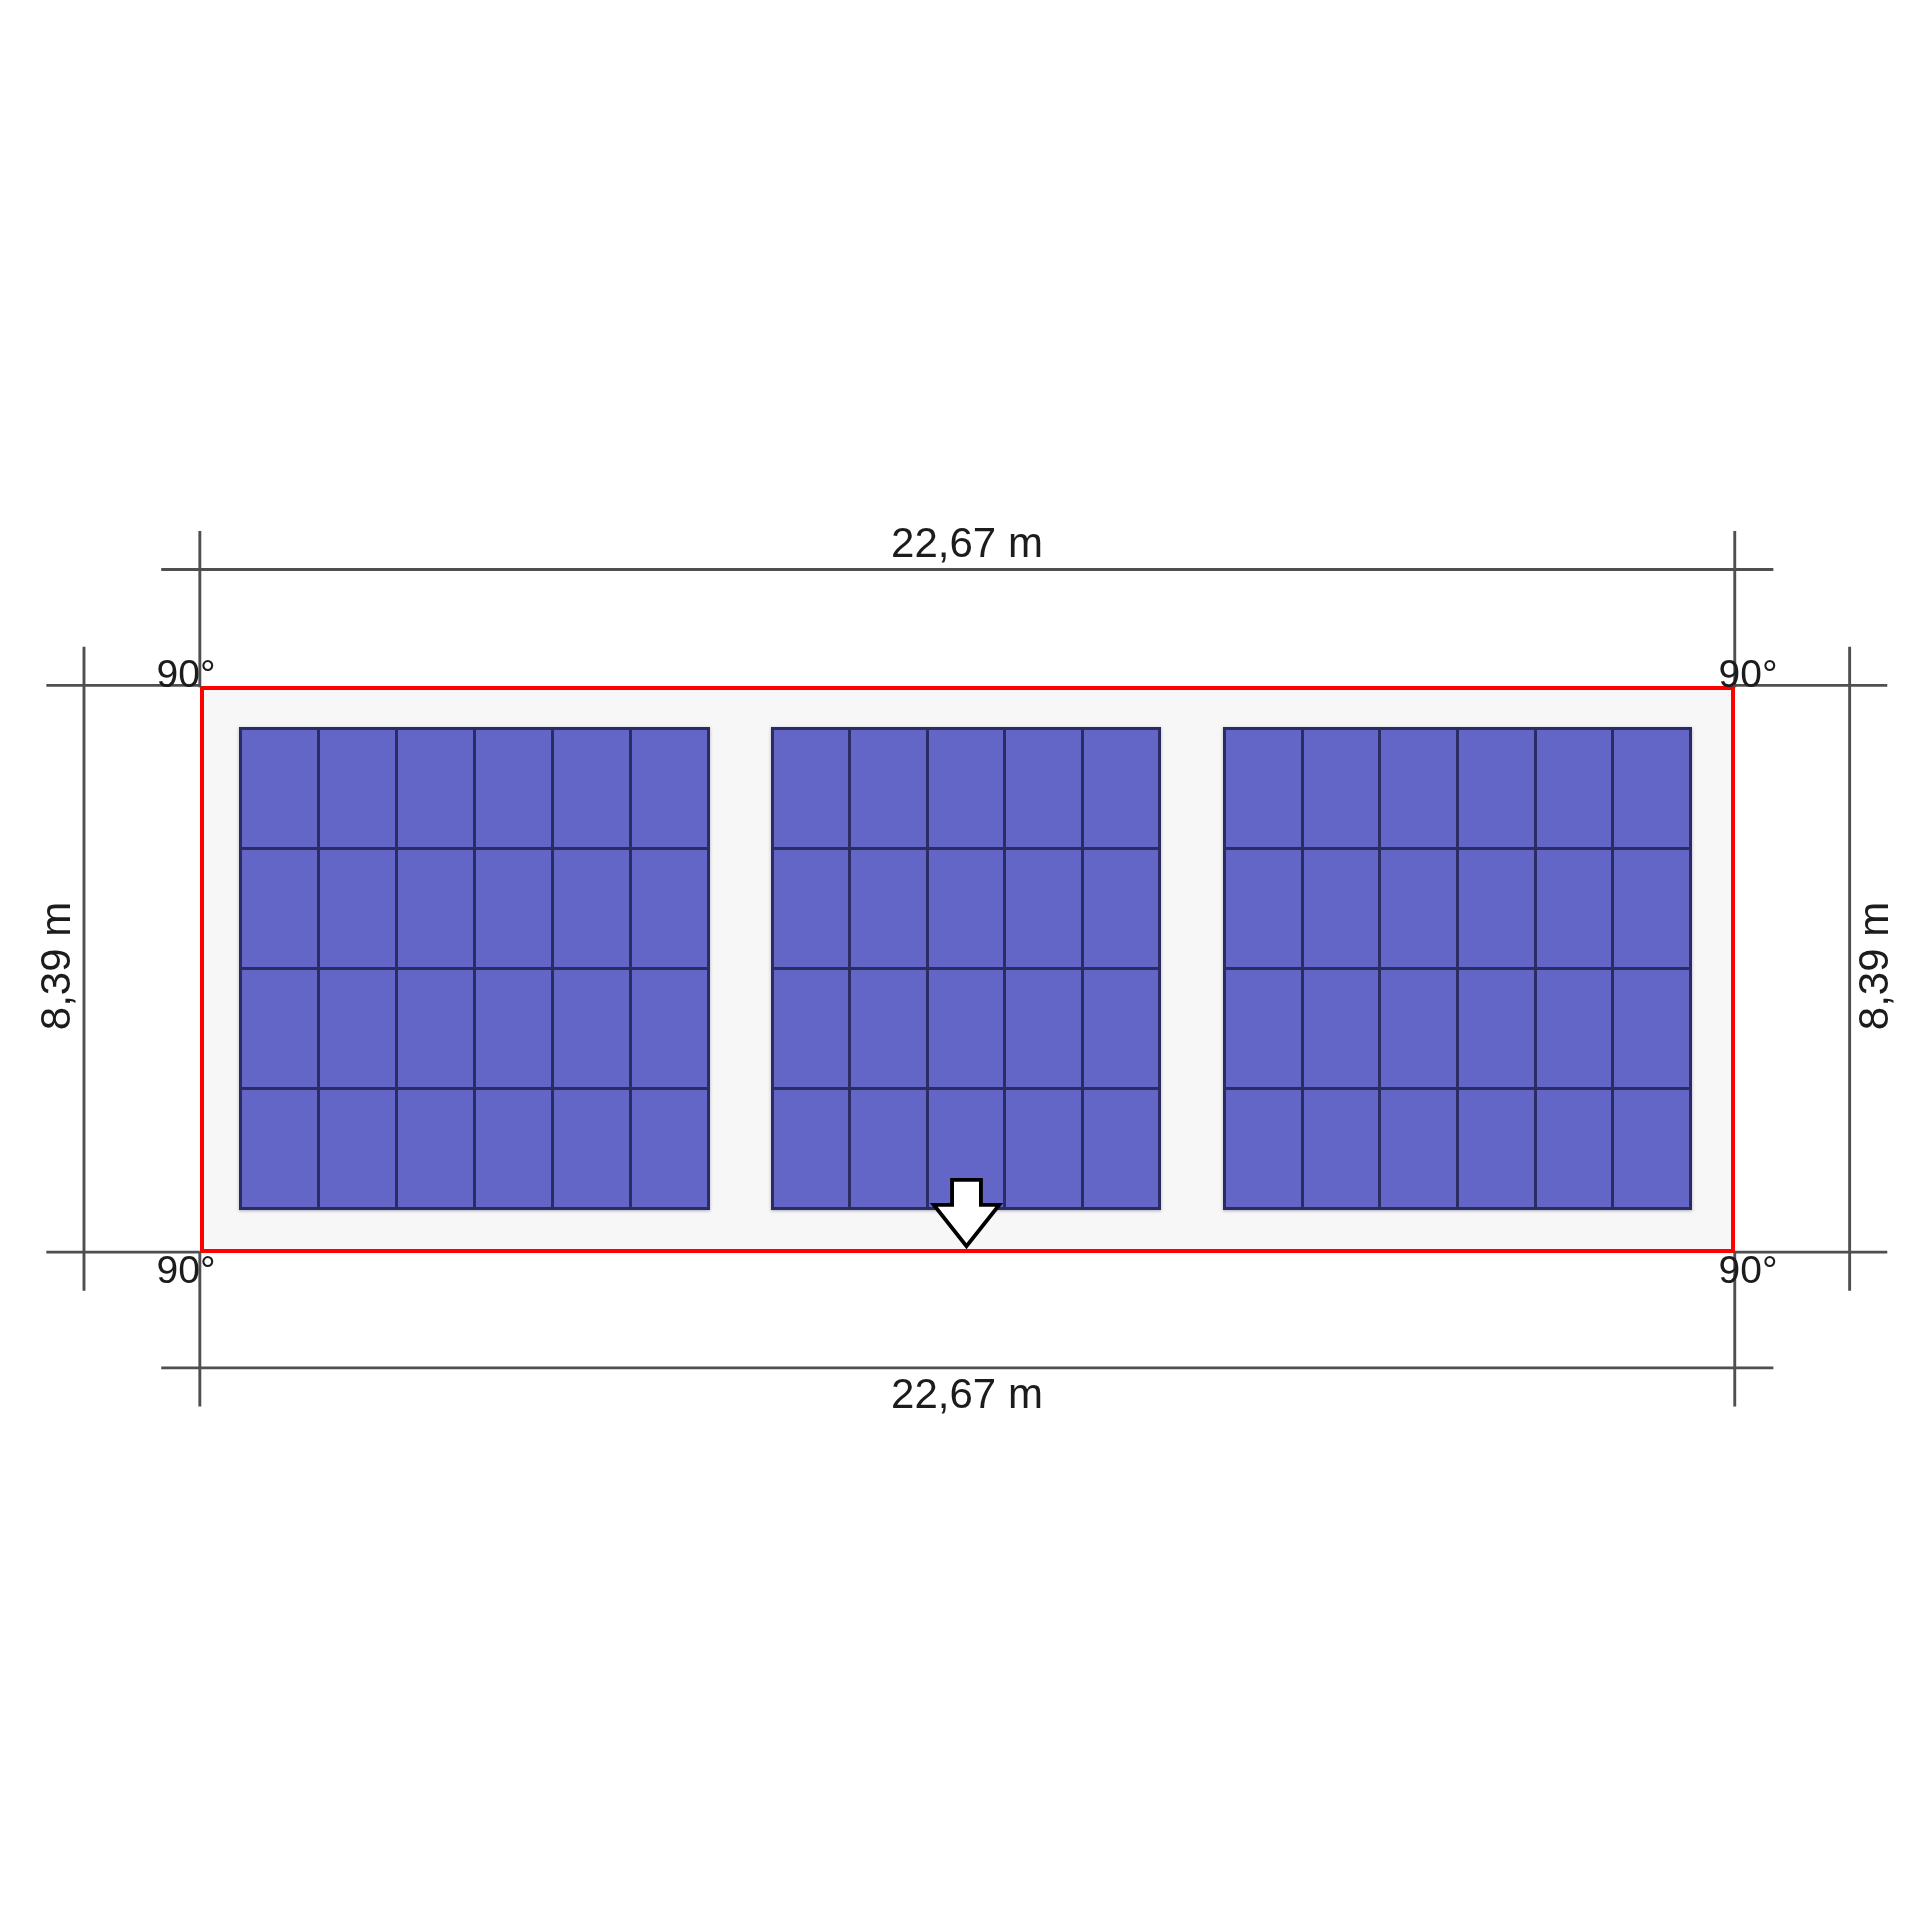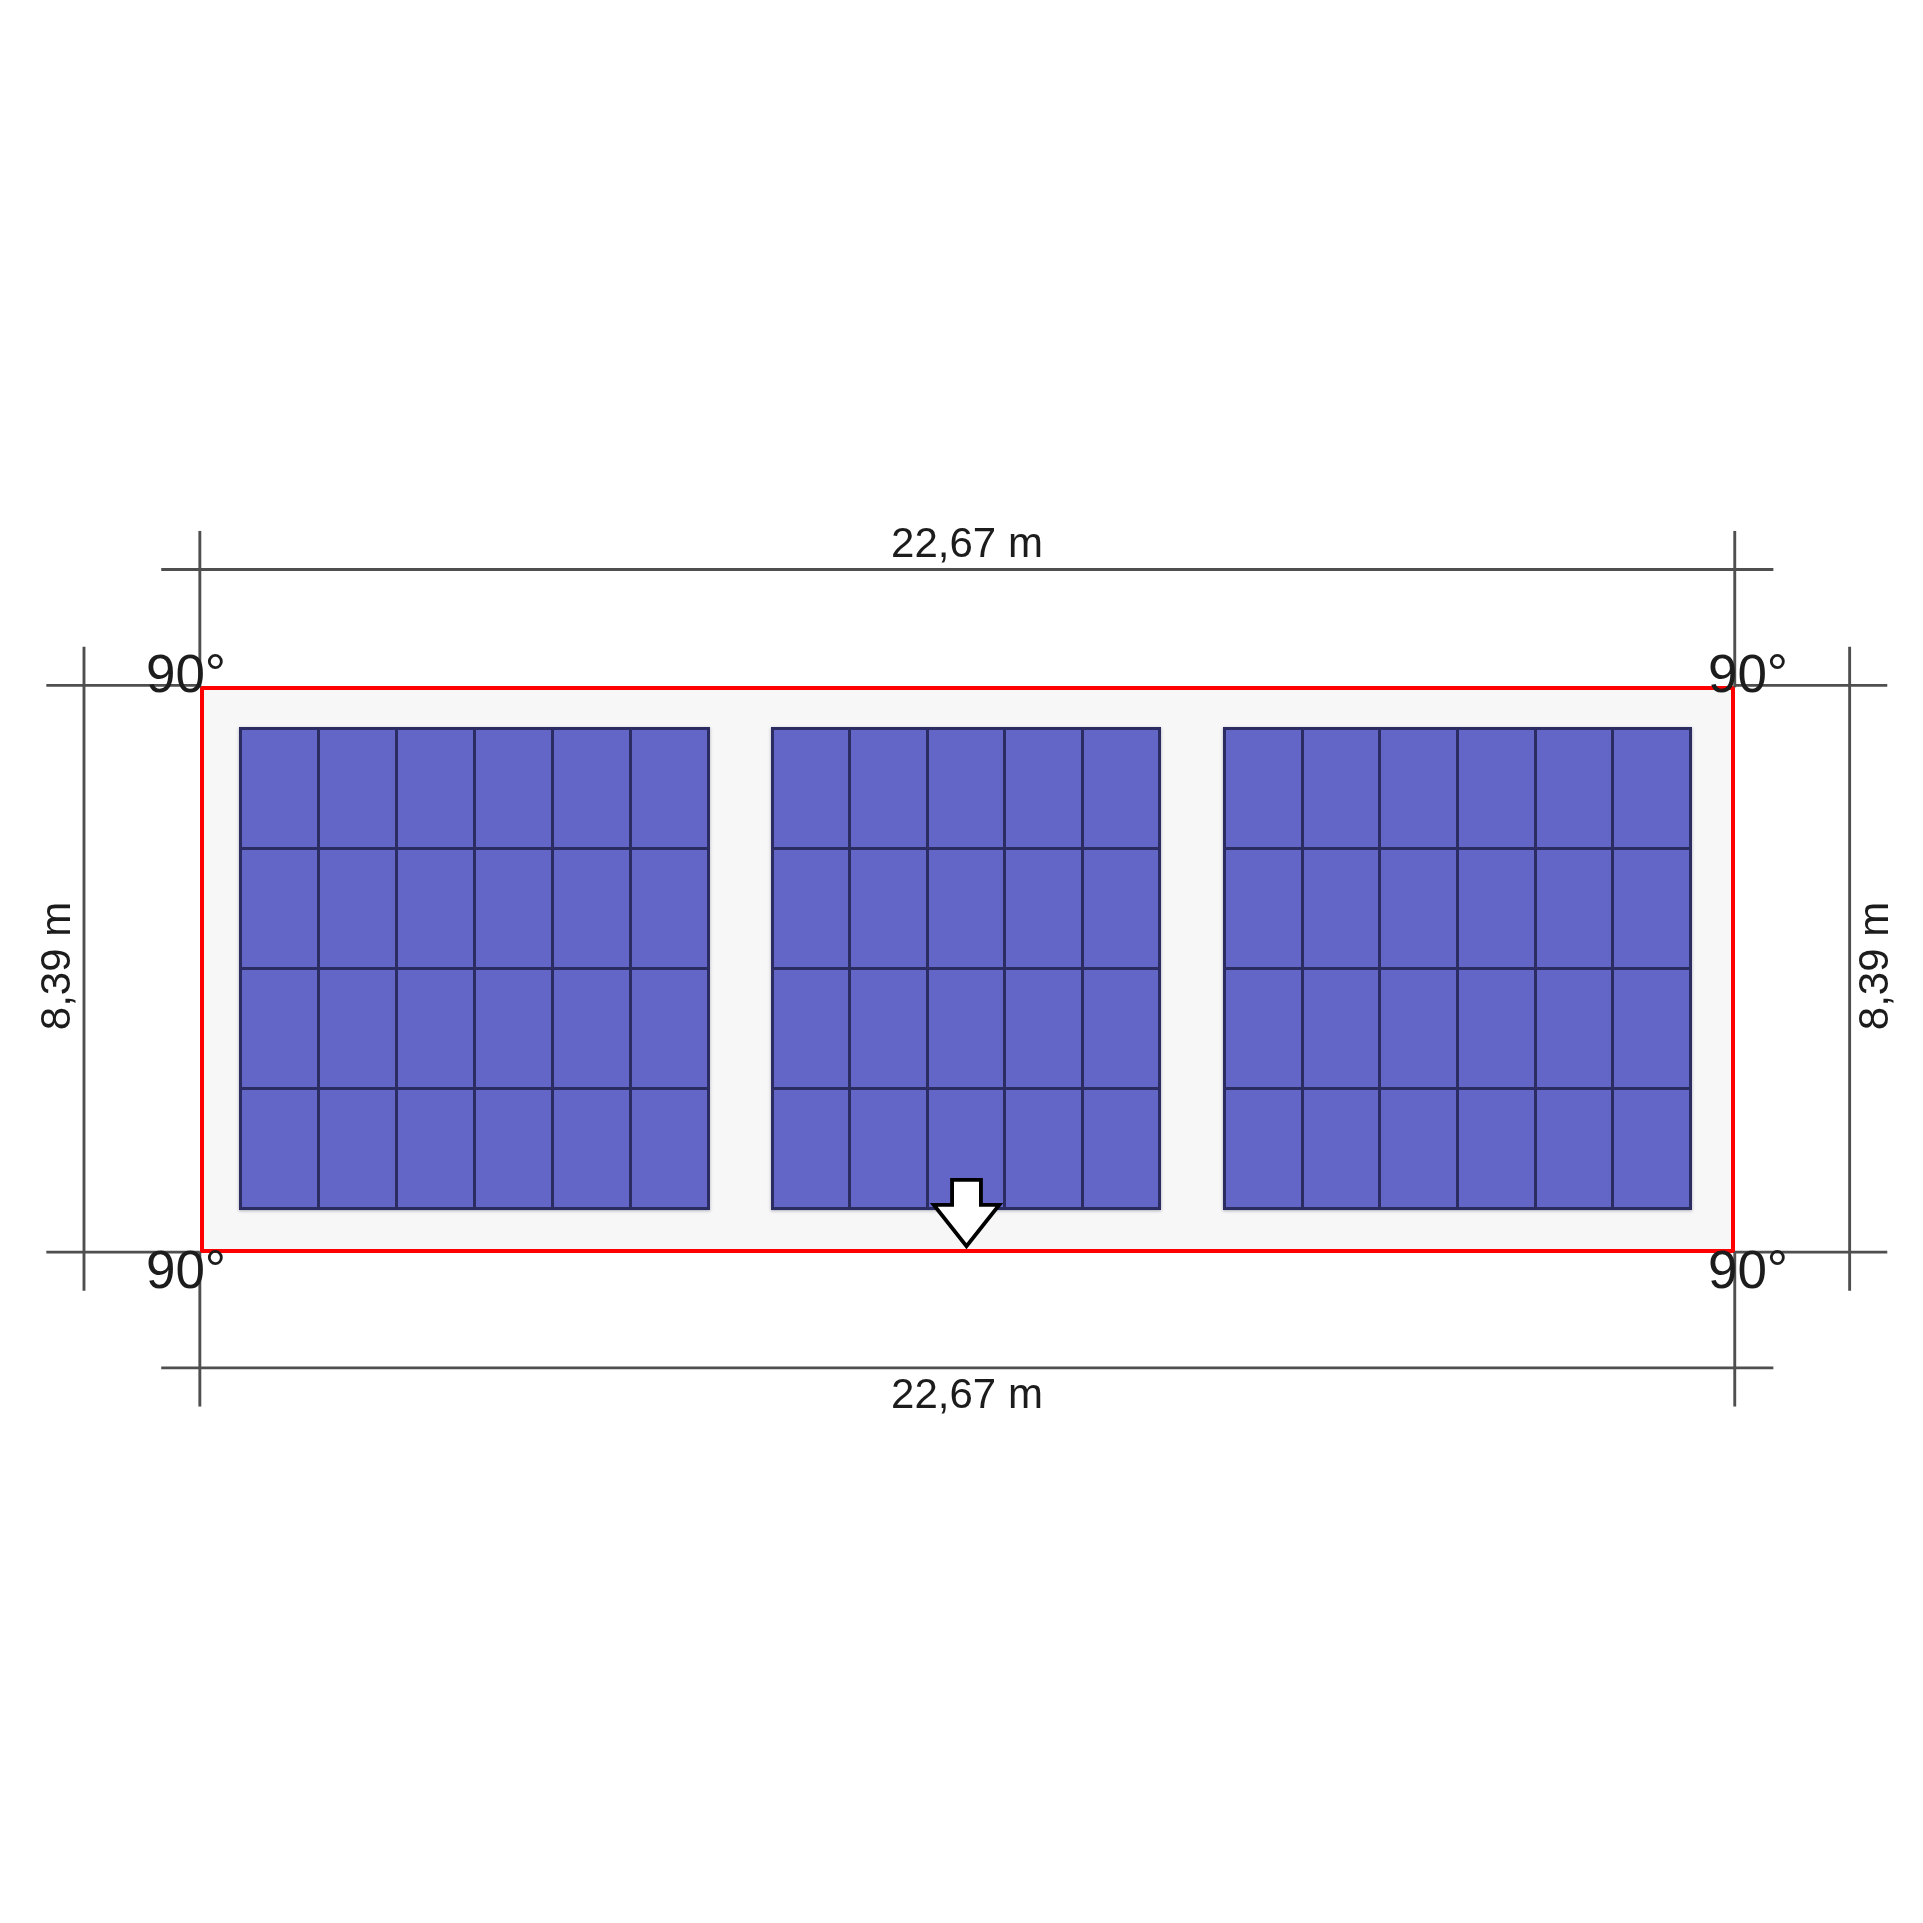--- a/index.html
+++ b/index.html
@@ -44,21 +44,21 @@
   .panel-grid.g3{left:1223px;width:469px;}
   .panel{background:var(--panel-fill);}
 
   
   .label{
     position:absolute;white-space:nowrap;
     transform:translate(-50%,-50%);
     font-size:42px;line-height:1;color:var(--text);
   }
   .label.rot{transform:translate(-50%,-50%) rotate(-90deg);}
-  .label.angle{font-size:53px;text-align:right;}
+  .label.angle{font-size:39px;text-align:right;}
 
   .dim-top{left:967px;top:543px;}
   .dim-bottom{left:967px;top:1394px;}
   .dim-left{left:56px;top:966px;}
   .dim-right{left:1874px;top:966px;}
 
   .angle-tl{left:186px;top:673px;}
   .angle-tr{left:1748px;top:673px;}
   .angle-bl{left:186px;top:1269px;}
   .angle-br{left:1748px;top:1269px;}

